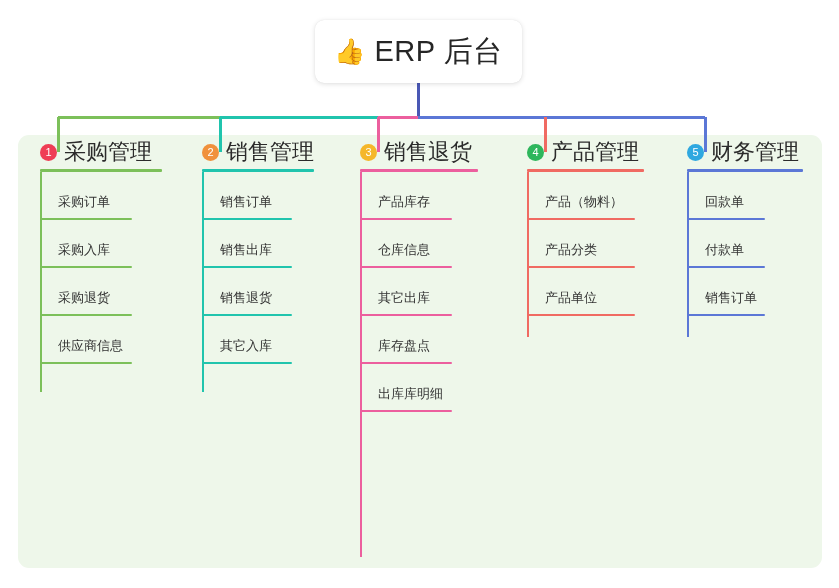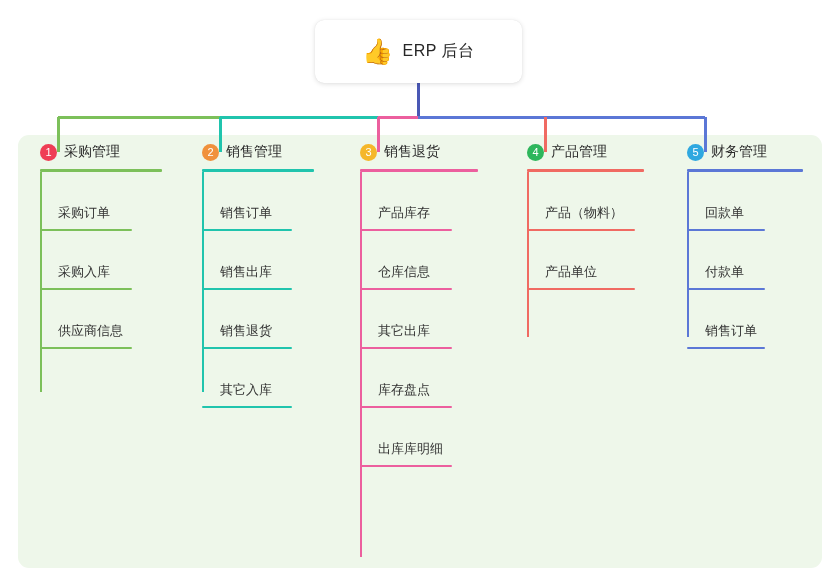--- a/index.html
+++ b/index.html
@@ -35,21 +35,21 @@
     justify-content: center;
     gap: 9px;
     z-index: 5;
   }
   #root-emoji {
     font-size: 25px;
     line-height: 1;
     color: #e8a33d;
   }
   #root-title {
-    font-size: 16px;
+    font-size: 29px;
     color: #262626;
     letter-spacing: 0.5px;
     white-space: nowrap;
   }
 
   
   #connectors {
     position: absolute;
     left: 0; top: 0;
     width: 839px; height: 588px;
@@ -96,42 +96,42 @@
     height: 17px;
     border-radius: 50%;
     color: #ffffff;
     font-size: 11px;
     line-height: 17px;
     text-align: center;
     flex: 0 0 auto;
     font-family: "Liberation Sans", sans-serif;
   }
   .branch-title {
-    font-size: 14px;
+    font-size: 22px;
     color: #2b2b2b;
   }
   .head-rule {
     height: 3px;
     margin-left: 22px;
     border-radius: 1px;
   }
   .leaf-list {
     position: relative;
     margin-left: 22px;
     padding-left: 0;
   }
   .spine {
     position: absolute;
     left: 0;
     top: 0;
     width: 2px;
   }
   .leaf {
     position: relative;
-    height: 59px;
+    height: 48px;
     padding-left: 18px;
     box-sizing: border-box;
   }
   .leaf-label {
     position: absolute;
     left: 18px;
     bottom: 9px;
     font-size: 13px;
     color: #333333;
     white-space: nowrap;
@@ -181,20 +181,24 @@
           <div class="spine" style="background: rgb(124, 192, 90); height: 220px;"></div>
           <div class="leaf">
             <span class="leaf-label">采购订单</span>
             <div class="leaf-rule" style="width: 92px; background: rgb(124, 192, 90);"></div>
           </div>
           <div class="leaf">
             <span class="leaf-label">采购入库</span>
             <div class="leaf-rule" style="width: 92px; background: rgb(124, 192, 90);"></div>
           </div>
           <div class="leaf">
+            <span class="leaf-label">采购退货</span>
+            <div class="leaf-rule" style="width: 92px; background: rgb(124, 192, 90);"></div>
+          </div>
+          <div class="leaf">
             <span class="leaf-label">供应商信息</span>
             <div class="leaf-rule" style="width: 92px; background: rgb(124, 192, 90);"></div>
           </div>
         </div>
       </div>
       <div class="branch" style="left: 180px; width: 158px;">
         <div class="branch-head">
           <span class="badge" style="background: rgb(240, 145, 60);">2</span>
           <span class="branch-title">销售管理</span>
         </div>
@@ -255,20 +259,24 @@
           <span class="branch-title">产品管理</span>
         </div>
         <div class="head-rule" style="width: 117px; background: rgb(240, 106, 98);"></div>
         <div class="leaf-list">
           <div class="spine" style="background: rgb(240, 106, 98); height: 165px;"></div>
           <div class="leaf">
             <span class="leaf-label">产品（物料）</span>
             <div class="leaf-rule" style="width: 108px; background: rgb(240, 106, 98);"></div>
           </div>
           <div class="leaf">
+            <span class="leaf-label">产品分类</span>
+            <div class="leaf-rule" style="width: 108px; background: rgb(240, 106, 98);"></div>
+          </div>
+          <div class="leaf">
             <span class="leaf-label">产品单位</span>
             <div class="leaf-rule" style="width: 108px; background: rgb(240, 106, 98);"></div>
           </div>
         </div>
       </div>
       <div class="branch" style="left: 665px; width: 157px;">
         <div class="branch-head">
           <span class="badge" style="background: rgb(47, 168, 224);">5</span>
           <span class="branch-title">财务管理</span>
         </div>

